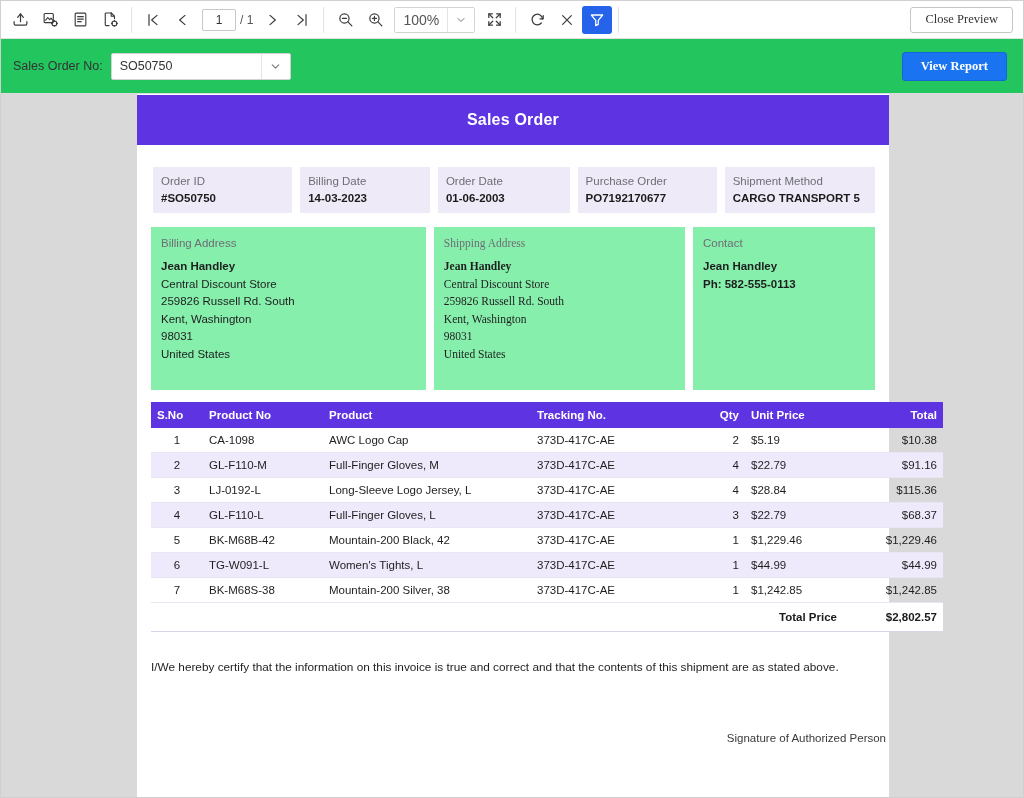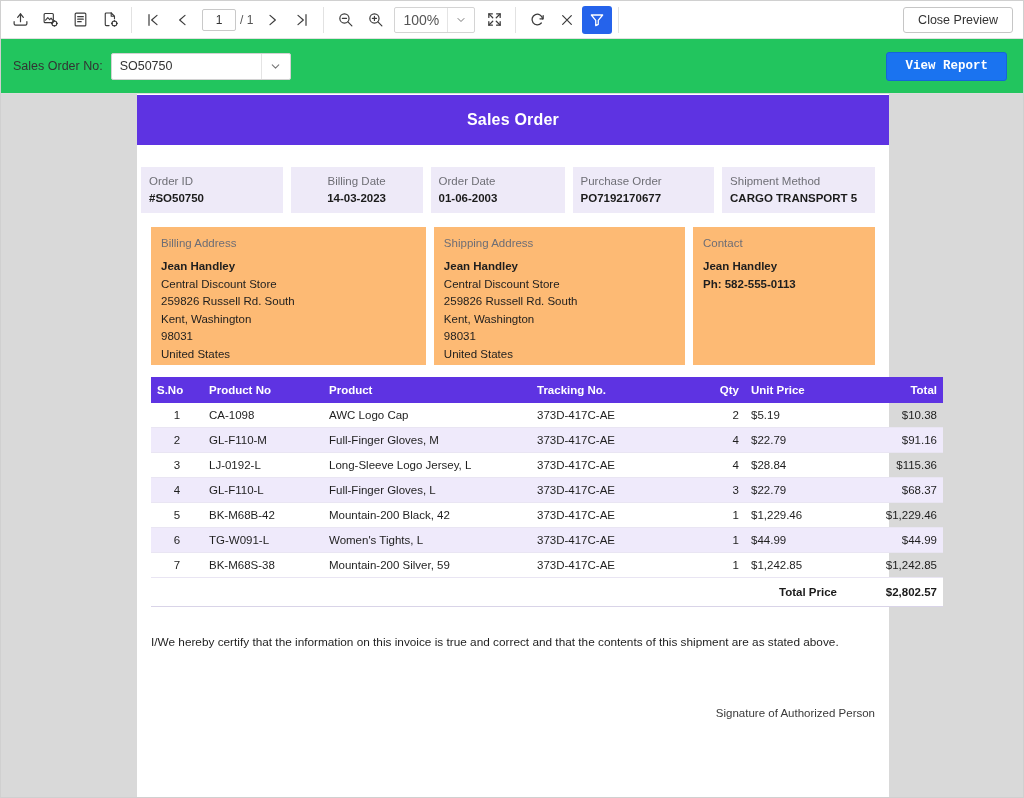--- a/index.html
+++ b/index.html
@@ -115,21 +115,21 @@
 
   .close-preview {
     height: 26px;
     padding: 0 14px;
     font-size: 12.5px;
     color: #333;
     background: #fff;
     border: 1px solid #c6c6c6;
     border-radius: 3px;
     cursor: pointer;
-    font-family: Liberation Sans, sans-serif;
+    font-family: Liberation Serif, serif;
     margin-right: 4px;
   }
 
   
   .parambar {
     height: 55px;
     min-height: 55px;
     background: #22c55e;
     border-bottom: 1px solid #dcdcdc;
     display: flex;
@@ -175,21 +175,21 @@
   .view-report {
     height: 29px;
     padding: 0 18px;
     background: #1a73f0;
     color: #fff;
     border: 1px solid #1565d8;
     border-radius: 3px;
     font-size: 12.5px;
     font-weight: bold;
     cursor: pointer;
-    font-family: Liberation Mono, monospace;
+    font-family: Liberation Serif, serif;
   }
 
   
   .canvas {
     flex: 1 1 auto;
     background: #d9d9d9;
     overflow: hidden;
     position: relative;
   }
   .page {
@@ -217,30 +217,30 @@
     color: #ffffff;
     font-size: 16px;
     font-weight: bold;
     letter-spacing: .2px;
   }
 
   
   .info-strip {
     display: flex;
     gap: 8px;
-    padding: 22px 14px 0 4px;
+    padding: 22px 14px 0 16px;
   }
   .info-box {
     background: #eeeaf8;
     padding: 8px 8px 9px 8px;
     box-sizing: border-box;
     min-width: 0;
   }
   .info-box.b1 { width: 148px; }
-  .info-box.b2 { width: 138px; text-align: center; }
+  .info-box.b2 { width: 138px; }
   .info-box.b3 { width: 140px; }
   .info-box.b4 { width: 148px; }
   .info-box.b5 { width: 160px; }
   .info-label {
     font-size: 11.5px;
     color: #6e6e75;
     margin-bottom: 5px;
     white-space: nowrap;
   }
   .info-value {
@@ -250,26 +250,26 @@
     white-space: nowrap;
   }
 
   
   .addr-strip {
     display: flex;
     gap: 8px;
     padding: 14px 14px 0 14px;
   }
   .addr-box {
-    background: #fdba74;
-    padding: 10px 10px 2px 10px;
+    background: #86efac;
+    padding: 10px 10px 27px 10px;
     box-sizing: border-box;
   }
   .addr-box.a1 { width: 278px; }
-  .addr-box.a2 { width: 254px; }
+  .addr-box.a2 { width: 254px; font-family: Liberation Serif, serif; }
   .addr-box.a3 { width: 184px; }
   .addr-label {
     font-size: 11.5px;
     color: #6e6e75;
     margin-bottom: 9px;
   }
   .addr-line {
     font-size: 11.5px;
     color: #1e1e1e;
     line-height: 17.5px;
@@ -321,21 +321,21 @@
   tfoot td.val { text-align: right; }
 
   
   .certify {
     padding: 26px 14px 0 14px;
     font-size: 11.8px;
     color: #1e1e1e;
     line-height: 18px;
   }
   .signature {
-    padding: 56px 14px 0 14px;
+    padding: 56px 3px 0 14px;
     text-align: right;
     font-size: 11.5px;
     color: #3a3a3a;
   }
 </style>
 </head>
 <body>
 
 <div class="viewer">
 
@@ -599,21 +599,21 @@
                 <td class="c-pno">TG-W091-L</td>
                 <td class="c-prod">Women's Tights, L</td>
                 <td class="c-track">373D-417C-AE</td>
                 <td class="c-qty">1</td>
                 <td class="c-price">$44.99</td>
                 <td class="c-total">$44.99</td>
               </tr>
               <tr>
                 <td class="c-sno">7</td>
                 <td class="c-pno">BK-M68S-38</td>
-                <td class="c-prod">Mountain-200 Silver, 59</td>
+                <td class="c-prod">Mountain-200 Silver, 38</td>
                 <td class="c-track">373D-417C-AE</td>
                 <td class="c-qty">1</td>
                 <td class="c-price">$1,242.85</td>
                 <td class="c-total">$1,242.85</td>
               </tr>
             </tbody>
             <tfoot>
               <tr>
                 <td colspan="5"></td>
                 <td class="lbl">Total Price</td>

